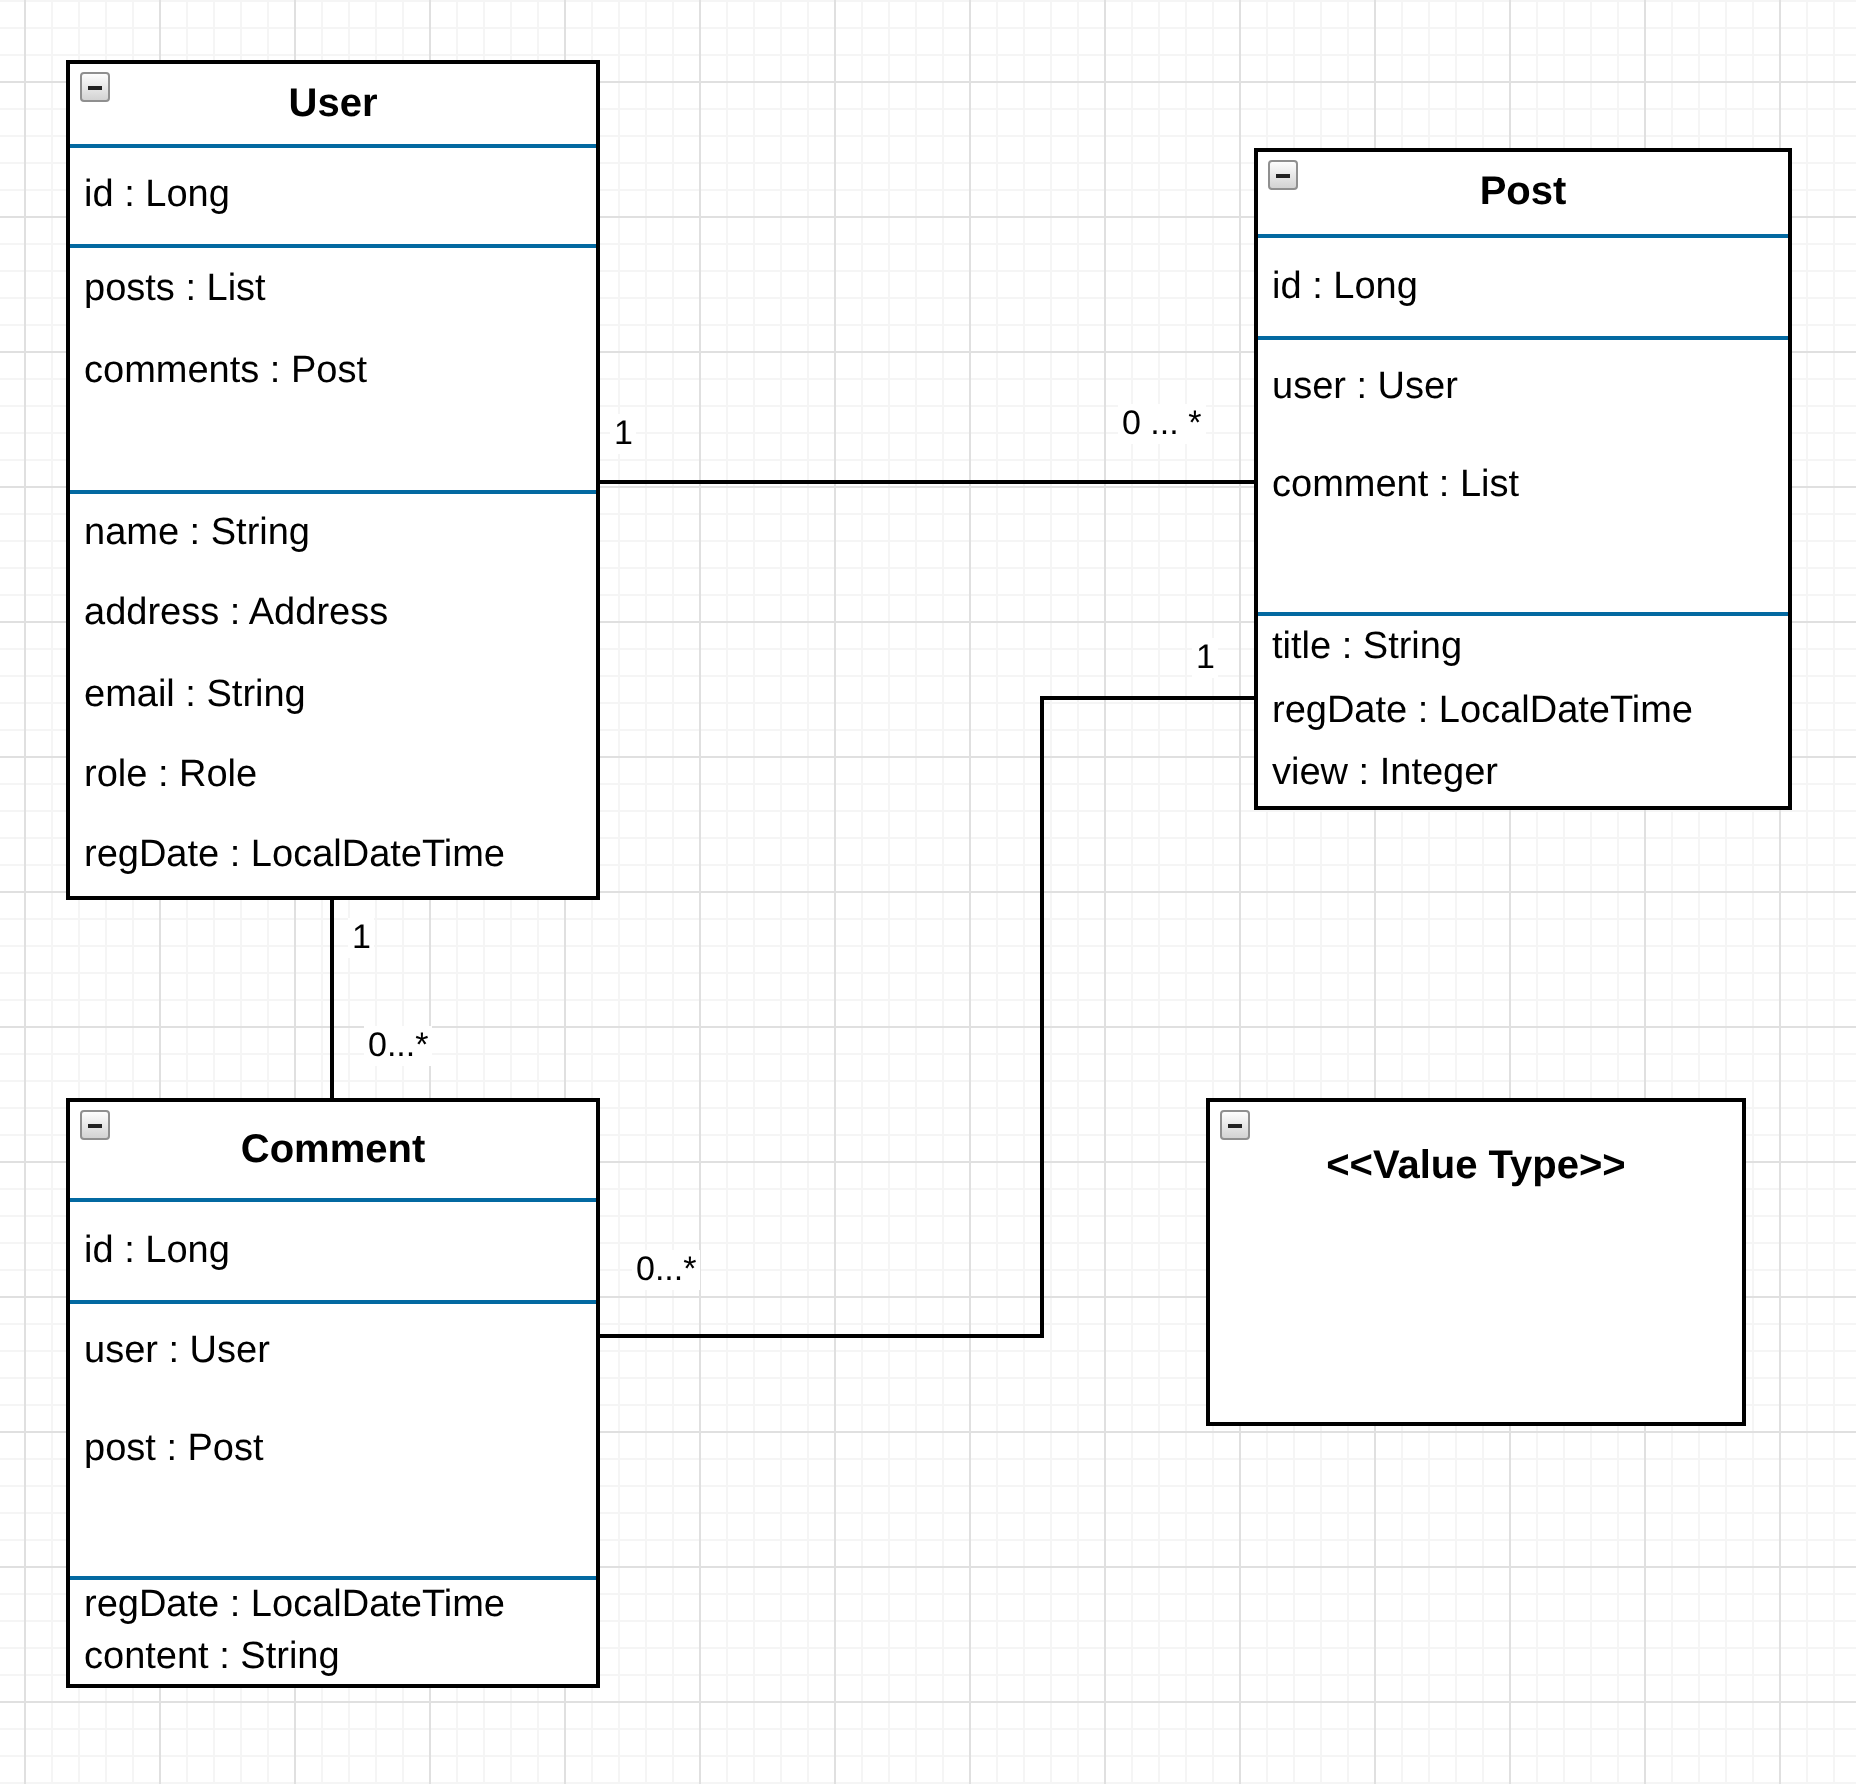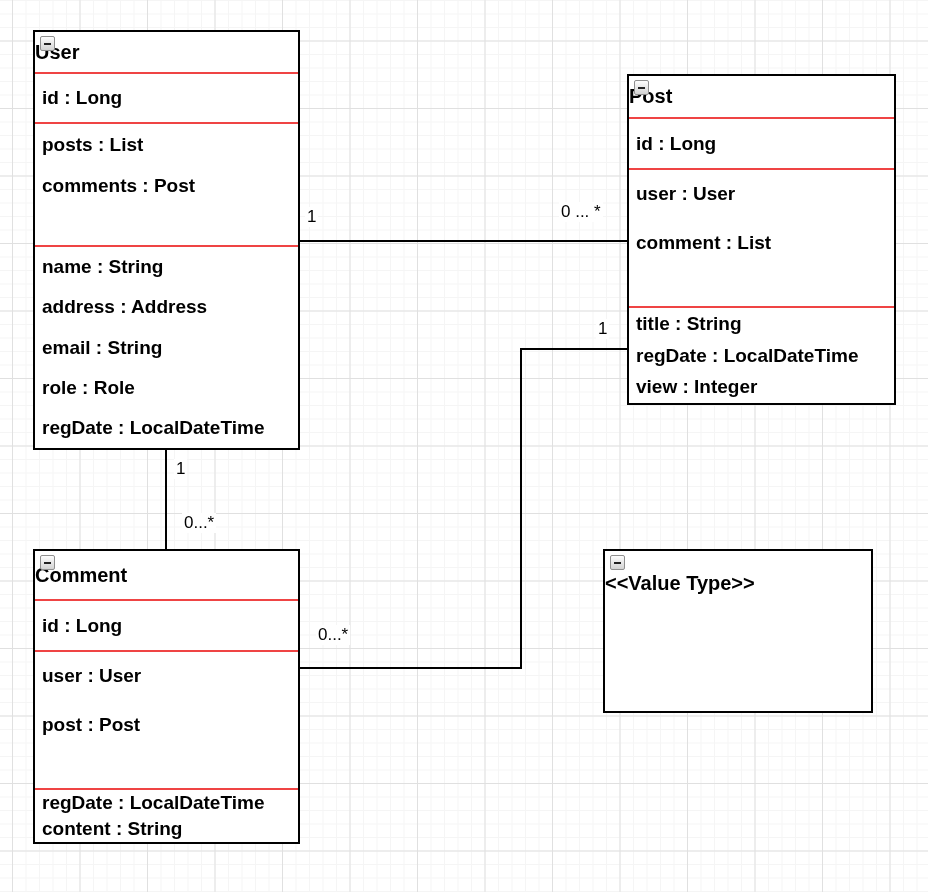--- a/index.html
+++ b/index.html
@@ -13,34 +13,34 @@
       linear-gradient(#f5f5f5 1px, transparent 1px),
       linear-gradient(90deg, #f5f5f5 1px, transparent 1px);
     background-size:67.5px 67.5px,67.5px 67.5px,13.5px 13.5px,13.5px 13.5px;
     background-position:12px 40.5px,12px 40.5px,12px 0,12px 0;
   }
   .uml-class{
     position:absolute;background:#ffffff;border:2px solid #000;
     box-sizing:border-box;display:flex;flex-direction:column;
   }
   .hdr{
-    position:relative;display:flex;align-items:center;justify-content:flex-start;
+    position:relative;display:flex;align-items:center;justify-content:center;
     font-weight:bold;font-size:20px;flex:none;
   }
   .hdr .titles{text-align:center;line-height:23px;font-size:20px;}
   .collapse{
     position:absolute;left:5px;top:4px;width:13px;height:13px;
     border:1px solid #8f8f8f;border-radius:2px;
     background:linear-gradient(180deg,#fdfdfd,#d3d3d3);
     display:flex;align-items:center;justify-content:center;box-sizing:content-box;
   }
   .minus{width:7px;height:2px;background:#222;}
   .sec{
-    border-top:2px solid #ef4444;box-sizing:border-box;flex:none;
-    display:flex;flex-direction:column;font-weight:bold;
+    border-top:2px solid #0369a1;box-sizing:border-box;flex:none;
+    display:flex;flex-direction:column;
   }
   .sec.fill{flex:1 1 auto;margin-top:39px;}
   .row{
     flex:1 1 auto;display:flex;align-items:center;
     padding-left:7px;font-size:19px;white-space:nowrap;
   }
   .wires{position:absolute;left:0;top:0;width:928px;height:892px;}
   .mult{
     position:absolute;font-size:17px;line-height:20px;
     background:#ffffff;padding:0 2px;white-space:pre;

